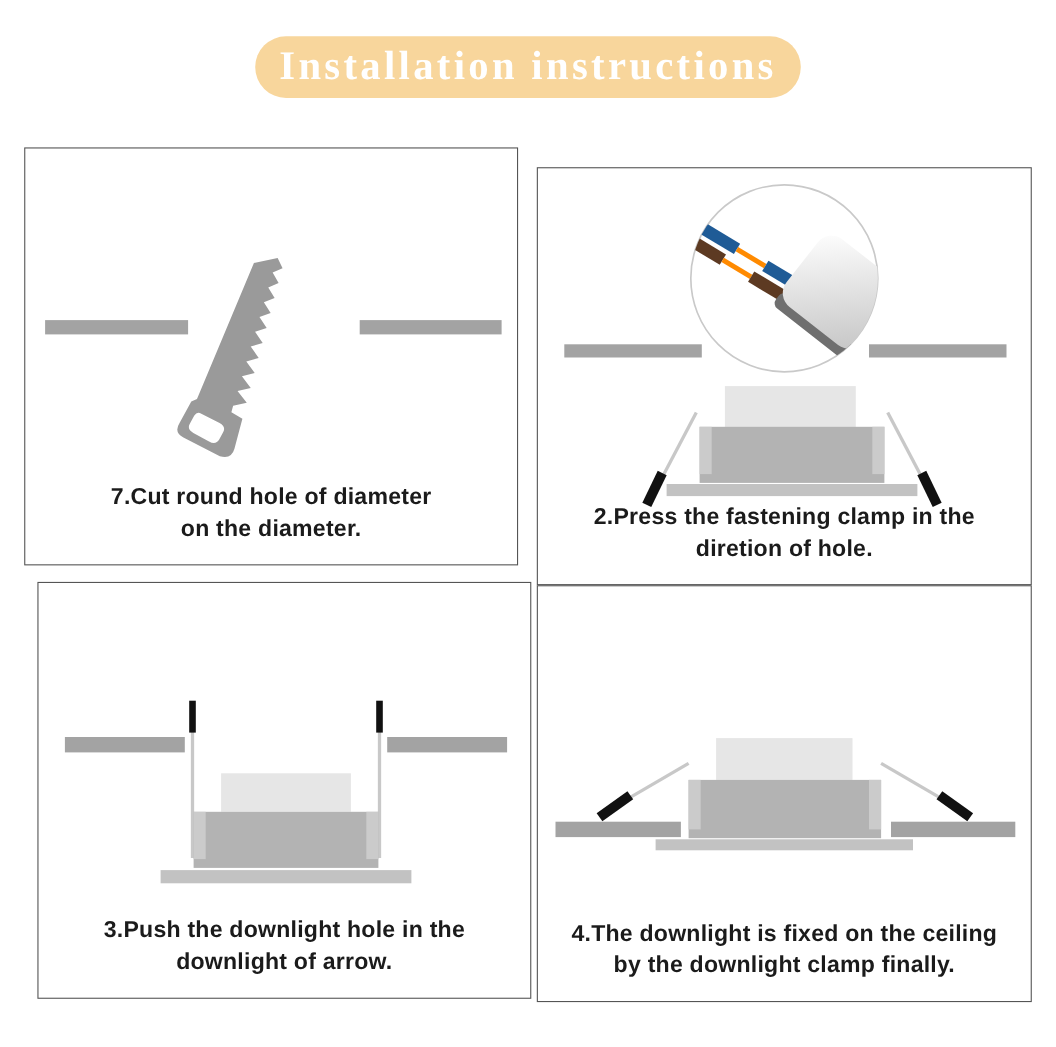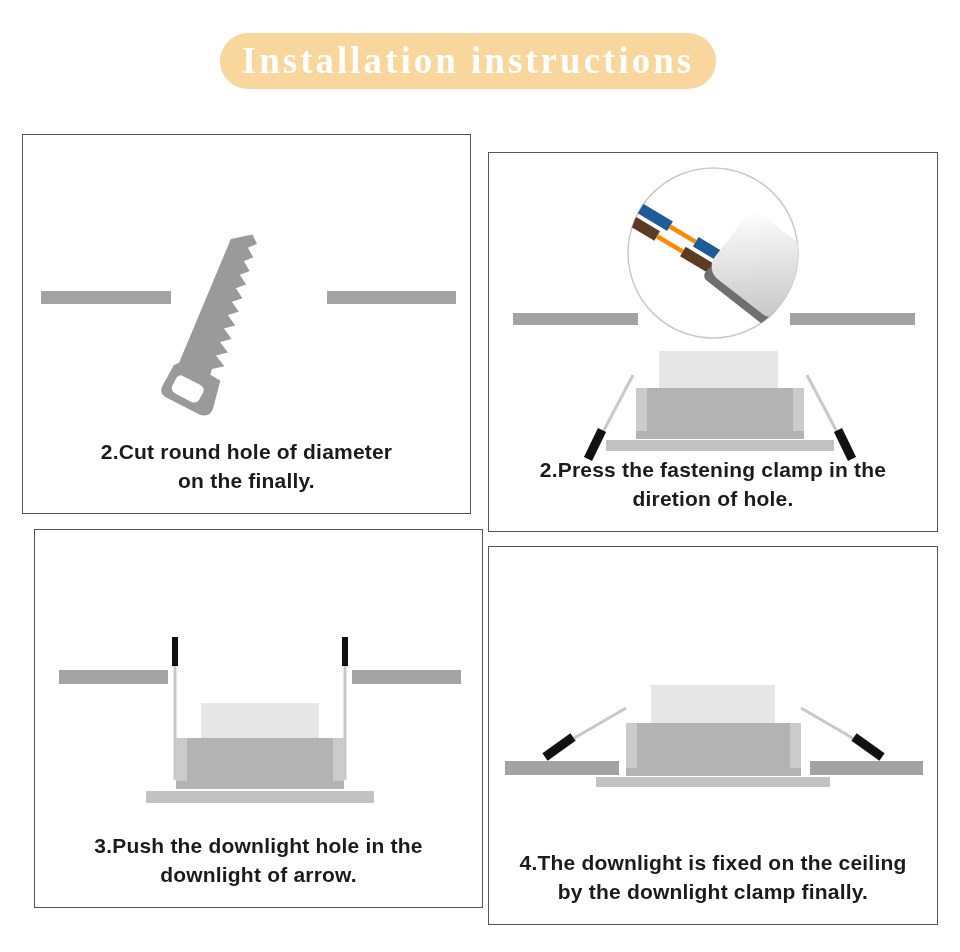--- a/index.html
+++ b/index.html
@@ -1,31 +1,31 @@
 <!DOCTYPE html>
 <html><head>
 <meta charset="utf-8">
 <style>
   html,body{margin:0;padding:0;background:#ffffff;}
   .page{position:relative;width:960px;height:952px;background:#ffffff;overflow:hidden;
         font-family:"Liberation Sans","DejaVu Sans",sans-serif;}
 
   
-  .banner{position:absolute;left:220px;top:33px;width:496px;height:56px;
+  .banner{position:absolute;left:232px;top:33px;width:496px;height:56px;
           background:#F8D69C;border-radius:28px;text-align:center;}
   .banner .title{display:block;line-height:56px;color:#ffffff;
           font-family:"Liberation Serif","DejaVu Serif",serif;
           font-size:37px;font-weight:700;letter-spacing:3px;white-space:nowrap;}
 
   
   .panel{position:absolute;border:1px solid #555;background:#ffffff;}
   .panel-1{left:22px;top:134px;width:447px;height:378px;}
   .panel-2{left:488px;top:134px;width:448px;height:378px;margin-top:18px;}
   .panel-3{left:22px;top:529px;width:447px;height:377px;margin-left:12px;}
-  .panel-4{left:488px;top:546px;width:448px;height:377px;}
+  .panel-4{left:488px;top:532px;width:448px;height:377px;}
   .panel svg{position:absolute;left:0;top:0;width:100%;height:100%;}
 
   .caption{position:absolute;left:0;right:0;bottom:18px;text-align:center;
            color:#1B1B1B;font-size:21px;line-height:29px;font-weight:700;
            letter-spacing:0.2px;}
 
   
   .bar{fill:#A3A3A3;}
   .driver{fill:#E6E6E6;}
   .bodybox{fill:#B3B3B3;}
@@ -69,22 +69,22 @@
           L22.5 133 L11.9 140
           L12.5 146
           L24 148 L27 176 Q28 186 17 187
           L-20 183 Q-30 182 -28 172
           L-25 150 L-21 146 L-17 12 Z
           M-14 157 L6 159 Q13 160 12 166 L11 173 Q10 179 3 178
           L-13 176 Q-20 175 -19 169 L-18 161 Q-17 157 -14 157 Z"></path>
       </g>
     </svg>
     <div class="caption">
-      <div>2.Cut round hole of diameter</div>
-      <div>on the finally.</div>
+      <div>7.Cut round hole of diameter</div>
+      <div>on the diameter.</div>
     </div>
   </div>
 
   <div class="panel panel-2">
     <svg viewBox="0 0 448 378" preserveAspectRatio="none">
       <defs>
         <linearGradient id="connGrad" x1="0" y1="0" x2="1" y2="1">
           <stop offset="0" stop-color="#FFFFFF"></stop>
           <stop offset="1" stop-color="#C4C4C4"></stop>
         </linearGradient>

